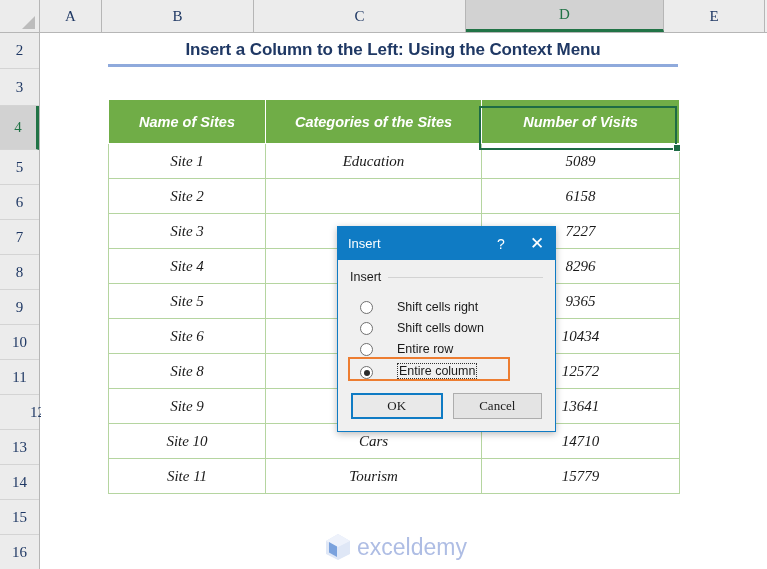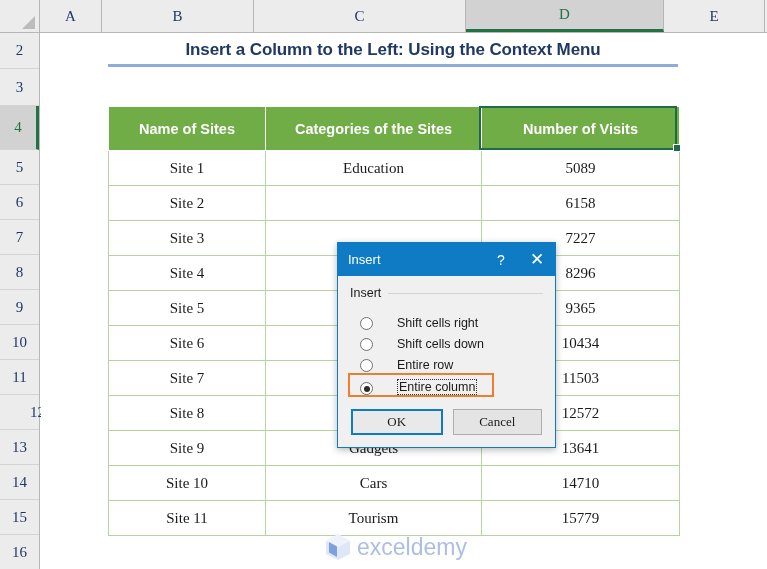--- a/index.html
+++ b/index.html
@@ -114,23 +114,24 @@
   .title-underline {
     margin-top: 4px;
     height: 3px;
     background: #8faadc;
     width: 100%;
   }
 
   
   .data-table {
     position: absolute;
-    left: 67px; top: 73px;
+    left: 67px; top: 66px;
     border-collapse: collapse;
     table-layout: fixed;
+    font-style: italic;
   }
   .data-table th, .data-table td {
     border: 1px solid #b5d5a0;
     text-align: center;
     box-sizing: border-box;
   }
   .data-table th {
     background: #70ad47;
     color: #ffffff;
     font-weight: bold;
@@ -195,21 +196,21 @@
     margin-top: 1px;
     font-size: 8.5px;
     letter-spacing: 2.2px;
     color: #b9b9bd;
     font-family: "Liberation Sans", sans-serif;
   }
 
   
   .dialog {
     position: absolute;
-    left: 296px; top: 209px;
+    left: 296px; top: 193px;
     width: 219px;
     background: #f0f0f0;
     border: 1px solid #0f7bc4;
     box-shadow: 0 2px 7px rgba(0,0,0,0.28);
     box-sizing: border-box;
     font-family: "Liberation Sans", sans-serif;
   }
   .dialog-titlebar {
     height: 33px;
     background: #0f7bc4;
@@ -258,21 +259,21 @@
     gap: 24px;
     height: 21px;
     padding-left: 10px;
     box-sizing: border-box;
   }
   .radio-row.highlighted {
     border: 2px solid #ed7d31;
     height: 24px;
     margin-left: -2px;
     margin-top: 1px;
-    width: 146px;
+    width: 162px;
   }
   .radio-dot {
     width: 13px; height: 13px;
     border-radius: 50%;
     border: 1px solid #707070;
     background: #ffffff;
     box-sizing: border-box;
     position: relative;
     flex: 0 0 auto;
   }
@@ -396,25 +397,20 @@
           </tr>
           <tr>
             <td class="col-w-name">Site 5</td>
             <td class="col-w-cat"></td>
             <td class="col-w-num">9365</td>
           </tr>
           <tr>
             <td class="col-w-name">Site 6</td>
             <td class="col-w-cat"></td>
             <td class="col-w-num">10434</td>
-          </tr>
-          <tr>
-            <td class="col-w-name">Site 7</td>
-            <td class="col-w-cat"></td>
-            <td class="col-w-num">11503</td>
           </tr>
           <tr>
             <td class="col-w-name">Site 8</td>
             <td class="col-w-cat">Shopping</td>
             <td class="col-w-num">12572</td>
           </tr>
           <tr>
             <td class="col-w-name">Site 9</td>
             <td class="col-w-cat">Gadgets</td>
             <td class="col-w-num">13641</td>

